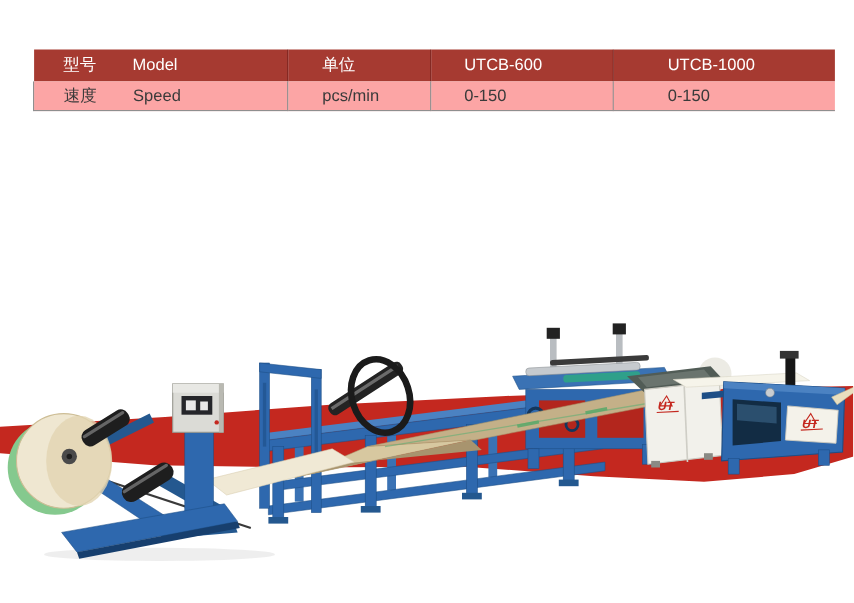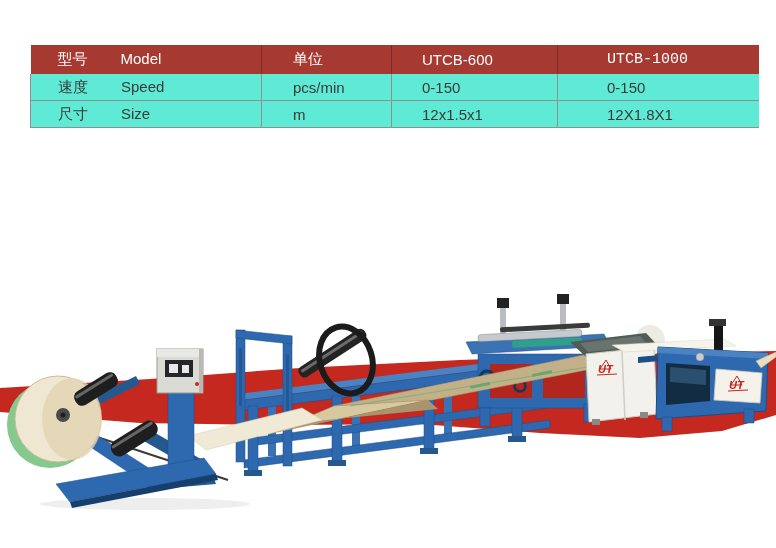--- a/index.html
+++ b/index.html
@@ -14,24 +14,24 @@
     font-size:15px;color:#3a3a3a;
   }
   table.spec col.c1{width:231px}
   table.spec col.c2{width:130px}
   table.spec col.c3{width:166px}
   table.spec col.c4{width:201px}
   table.spec thead th{
     background:#A63A31;color:#ffffff;font-weight:normal;text-align:left;
     height:29px;padding:0;border-right:1px solid rgba(60,10,8,.35);
   }
-  table.spec thead th:last-child{border-right:none;font-family:Liberation Mono, monospace;}
+  table.spec thead th:last-child{border-right:none;}
   table.spec tbody td{
     height:26px;padding:0;border-bottom:1px solid #8f8f8f;
-    border-right:1px solid #8f8f8f;background:#5eead4;
+    border-right:1px solid #8f8f8f;background:#fca5a5;
   }
   table.spec tbody td:first-child{border-left:1px solid #8f8f8f;}
   table.spec tbody td:last-child{border-right:none;}
   .pad1{padding-left:27px;display:block;}
   .pad2{padding-left:31px;display:block;}
   .pad3{padding-left:30px;display:block;}
   .pad4{padding-left:49px;display:block;}
   .cn{display:inline-block;width:63px;}
   
   .photo{position:absolute;left:0;top:248px;width:776px;height:300px;}
@@ -71,34 +71,20 @@
             <span class="pad1"><span class="cn">速度</span><span>Speed</span></span>
           </td>
         <td>
             <span class="pad2">pcs/min</span>
           </td>
         <td>
             <span class="pad3">0-150</span>
           </td>
         <td>
             <span class="pad4">0-150</span>
-          </td>
-      </tr>
-      <tr>
-        <td>
-            <span class="pad1"><span class="cn">尺寸</span><span>Size</span></span>
-          </td>
-        <td>
-            <span class="pad2">m</span>
-          </td>
-        <td>
-            <span class="pad3">12x1.5x1</span>
-          </td>
-        <td>
-            <span class="pad4">12X1.8X1</span>
           </td>
       </tr>
     </tbody>
   </table>
 
   <svg class="photo" viewBox="0 0 776 300">
 
     <g>
       <path d="M0,140 L150,131 L300,120 L460,112 L620,106 L776,103 L776,167 L722,183 L640,190 L540,185 L420,176 L280,177 L140,175 L0,164 Z" fill="#C4281F"></path>
     </g>

